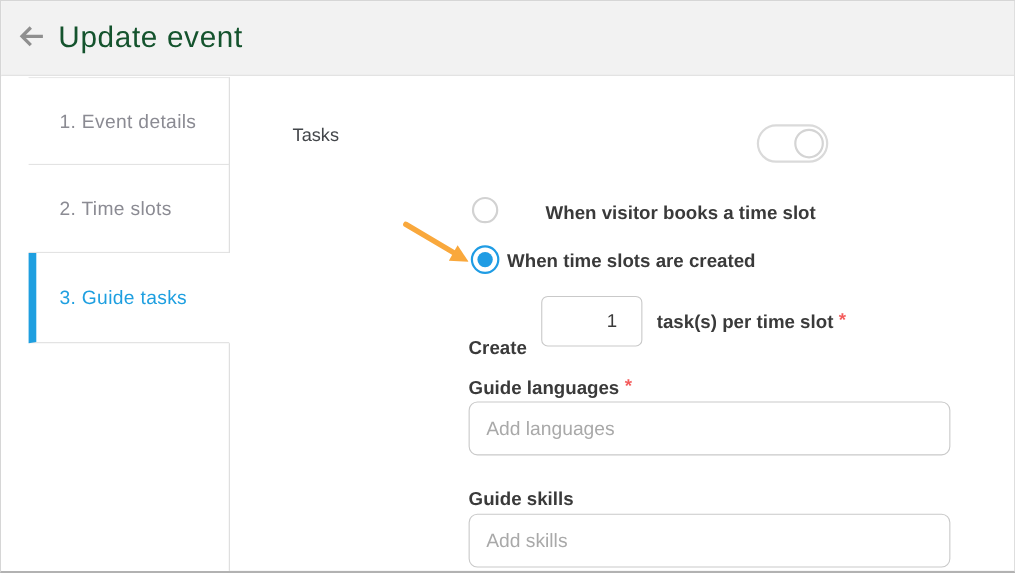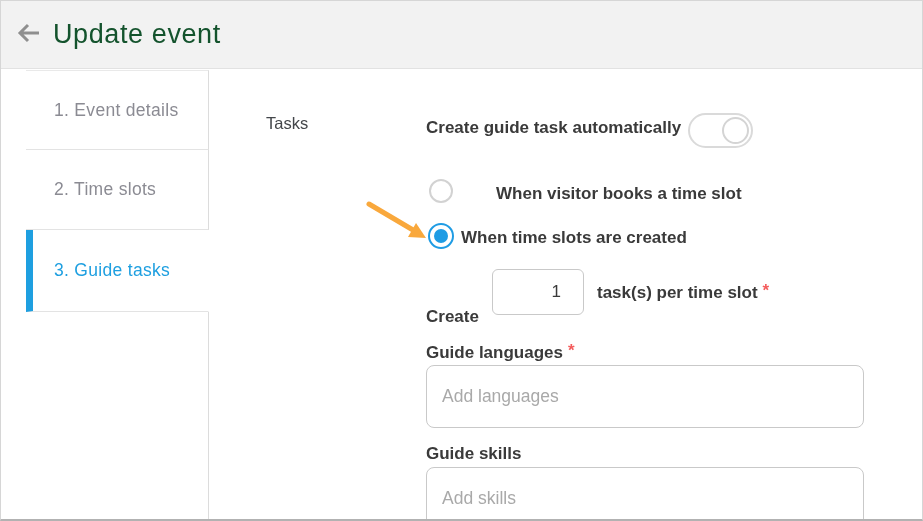--- a/index.html
+++ b/index.html
@@ -95,21 +95,21 @@
   
   .num-input{
     width:92px; height:46px;
     border:1px solid #c9c9c9; border-radius:6px;
     font-family:"Liberation Sans", sans-serif;
     font-size:17px; color:#3a3a3a;
     text-align:right; padding-right:22px;
     outline:none; background:#fff;
   }
   .text-input{
-    width:438px; height:63px;
+    width:438px; height:49px;
     border:1px solid #c9c9c9; border-radius:8px;
     font-family:"Liberation Sans", sans-serif;
     font-size:17.5px; color:#3a3a3a;
     padding:0 15px;
     outline:none; background:#fff;
   }
   .text-input::placeholder{ color:#a9a9a9; opacity:1; }
 </style>
 </head>
 <body>
@@ -129,21 +129,20 @@
 
   <div class="sidebar">
     <div class="tab">1. Event details</div>
     <div class="tab">2. Time slots</div>
     <div class="tab active">3. Guide tasks</div>
     <div class="sidebar-filler"></div>
   </div>
 
   <div class="abs plain-label" style="left:265px; top:112px;">Tasks</div>
 
-  <div class="abs form-label" style="left:425px; top:117px;">Create guide task automatically</div>
   <div class="abs toggle" style="left:687px; top:112px;">
     <div class="toggle-knob"></div>
   </div>
 
   <div class="abs radio-off" style="left:428px; top:178px;"></div>
   <div class="abs form-label" style="left:459px; top:183px;margin-left:36px;">When visitor books a time slot</div>
 
   <div class="abs" style="left:364px; top:196px;">
     <svg width="66" height="48" viewBox="0 0 66 48">
       <path d="M4 7 L48 33" fill="none" stroke="#f9a83c" stroke-width="5" stroke-linecap="round"></path>

